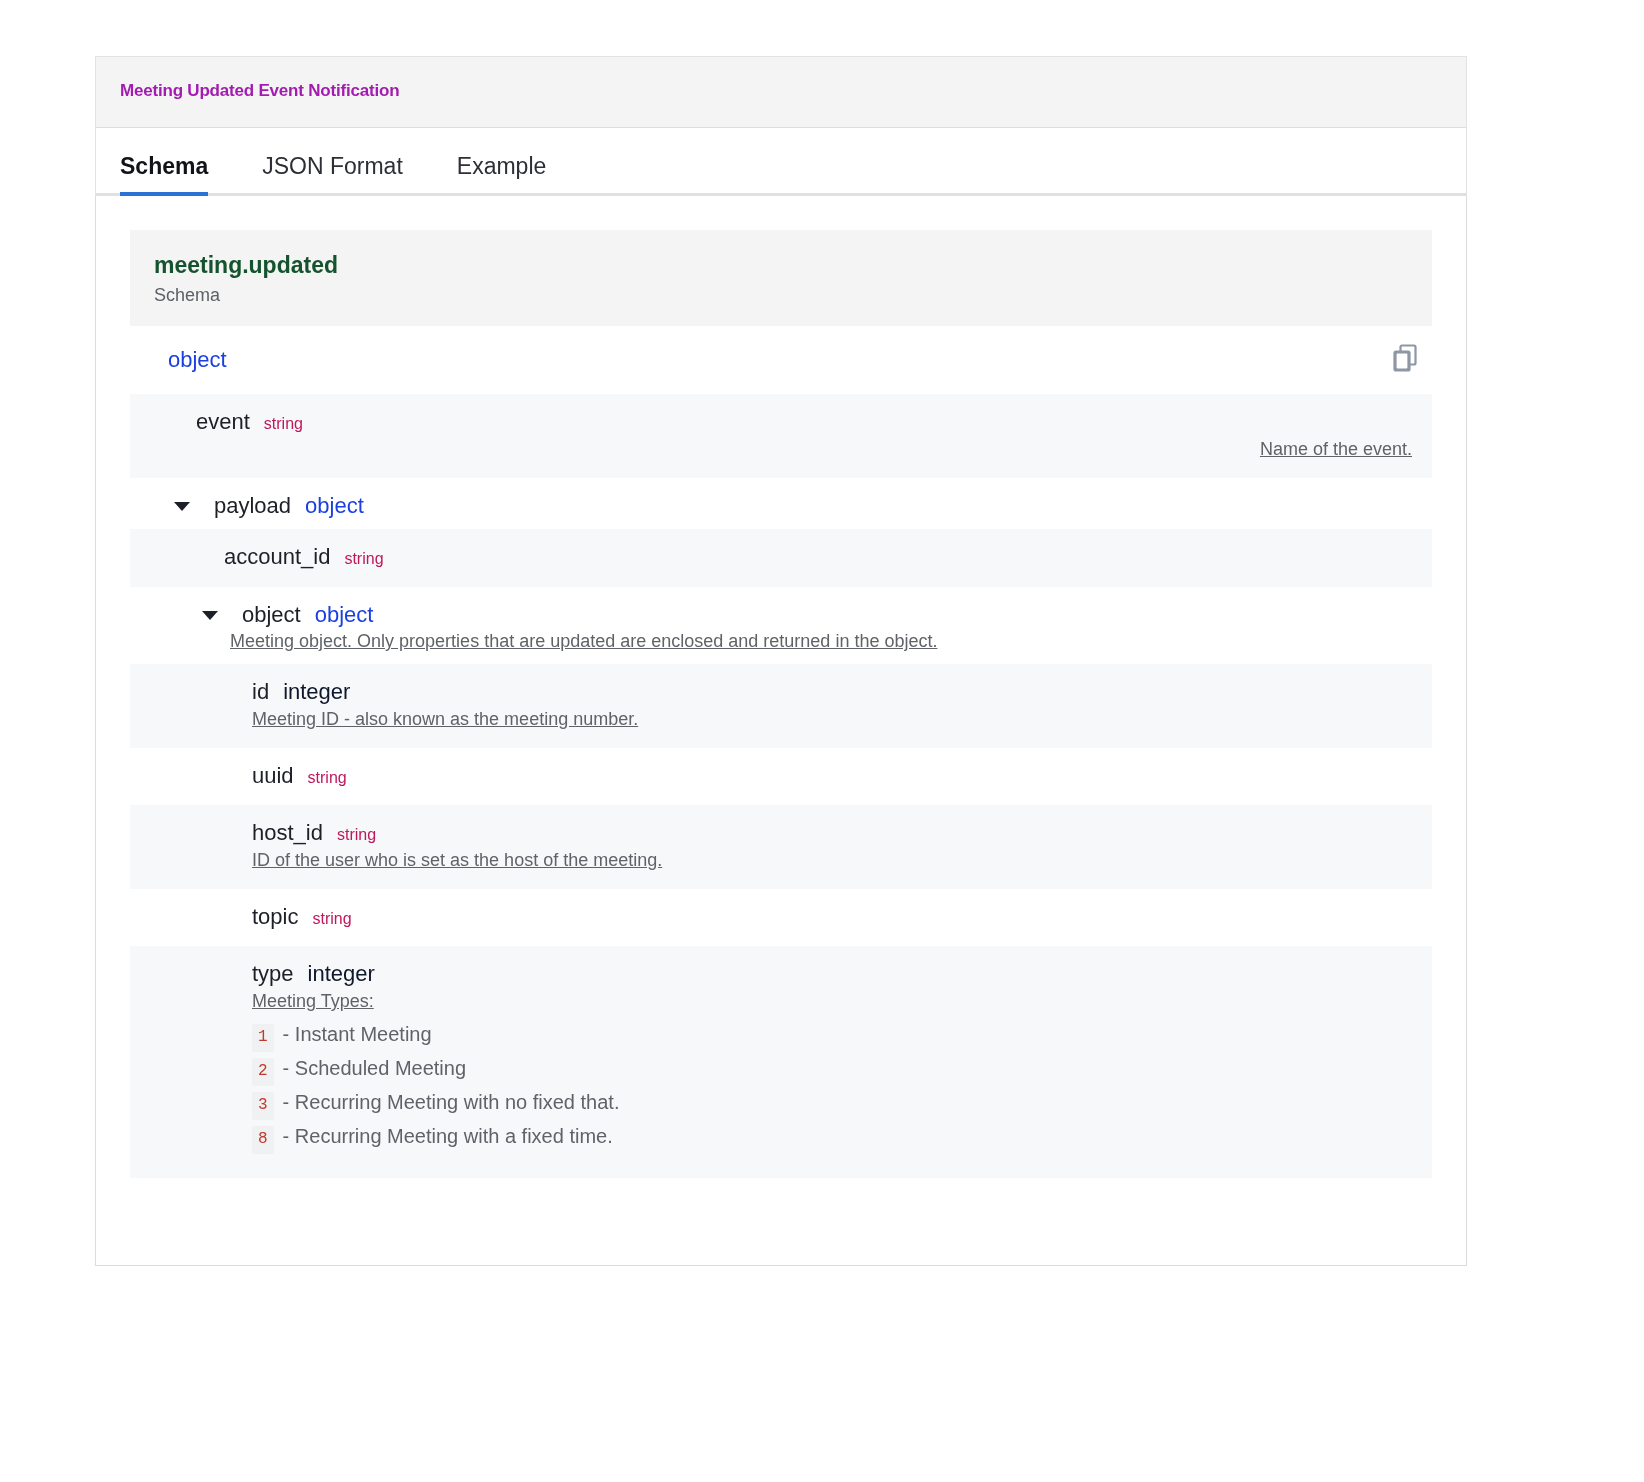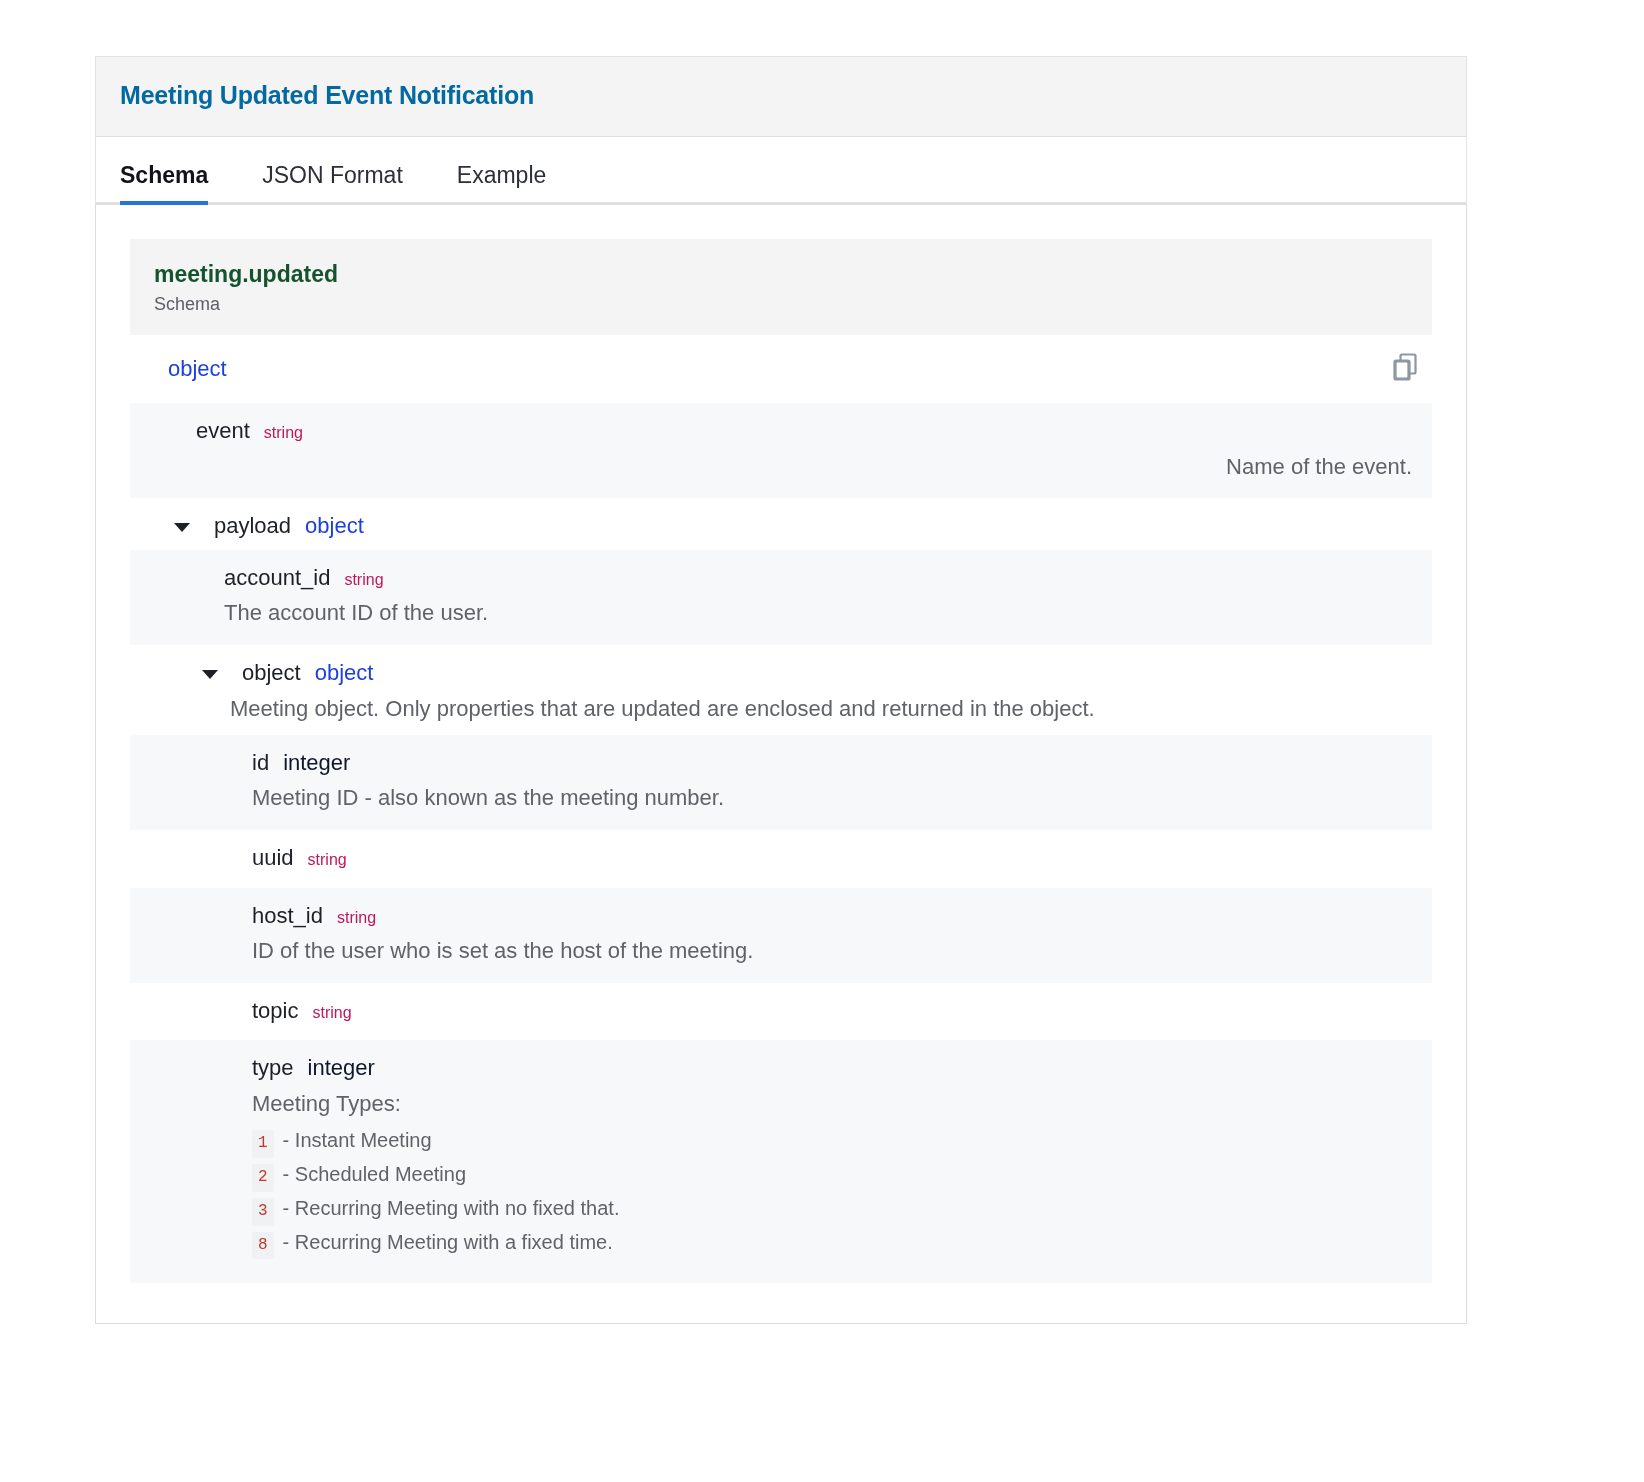--- a/index.html
+++ b/index.html
@@ -20,23 +20,23 @@
     width: 1372px;
   }
 
   .card-header {
     background: #f4f4f5;
     border: 1px solid #e3e3e5;
     border-bottom: 1px solid #dededf;
     padding: 24px 24px 26px 24px;
   }
   .card-header-title {
-    font-size: 25px;
+    font-size: 17px;
     font-weight: bold;
-    color: #0369a1;
+    color: #a21caf;
     letter-spacing: -0.2px;
   }
 
   
   .tabs {
     position: relative;
     background: #ffffff;
     border-left: 1px solid #e3e3e5;
     border-right: 1px solid #e3e3e5;
     display: flex;
@@ -120,24 +120,24 @@
     display: flex;
     align-items: baseline;
     gap: 14px;
     line-height: 1.25;
   }
   .prop-name {
     font-size: 22px;
     color: #1d2027;
   }
   .prop-desc {
-    font-size: 22px;
+    font-size: 18px;
     color: #5f6368;
-    margin-top: 6px;
     line-height: 1.45;
+    text-decoration: underline;
   }
 
   
   .lvl1 { padding-left: 66px; text-align: right; }
   .lvl2 { padding-left: 94px; }
   .lvl3 { padding-left: 122px; }
 
   
   .group {
     padding: 14px 20px 10px 0;
@@ -232,21 +232,20 @@
           <span class="prop-name">payload</span>
           <span class="type-object">object</span>
         </div>
       </div>
 
       <div class="prop shaded lvl2">
         <div class="prop-head">
           <span class="prop-name">account_id</span>
           <span class="type-string">string</span>
         </div>
-        <div class="prop-desc">The account ID of the user.</div>
       </div>
 
       <div class="group lvl2">
         <div class="prop-head">
           <span><i class="caret"></i></span>
           <span class="prop-name">object</span>
           <span class="type-object">object</span>
         </div>
         <div class="prop-desc" style="padding-left:28px">Meeting object. Only properties that are updated are enclosed and returned in the object.</div>
       </div>

